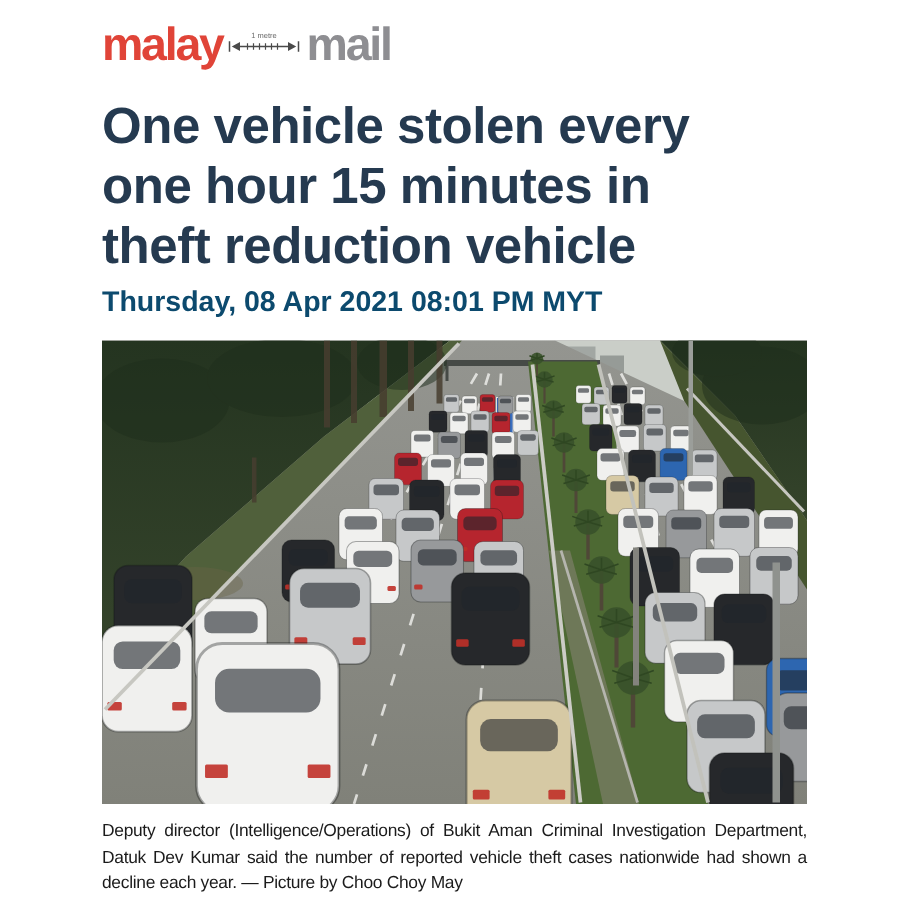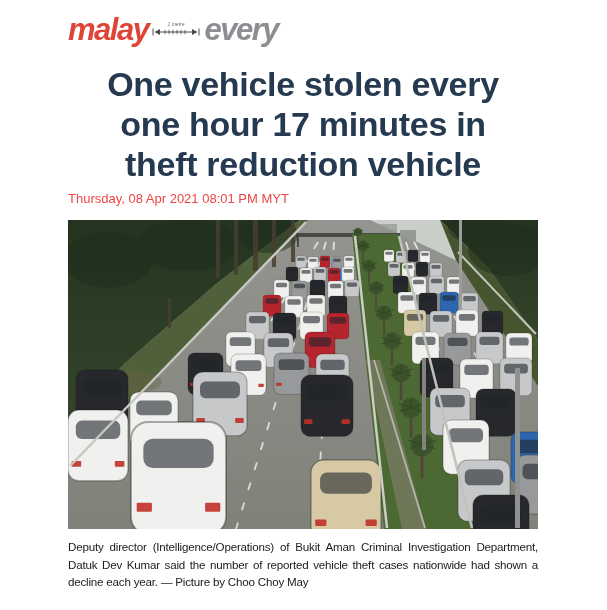--- a/index.html
+++ b/index.html
@@ -1,29 +1,29 @@
 <!DOCTYPE html>
 <html><head>
 <meta charset="utf-8">
 <style>
   html,body{margin:0;padding:0;background:#ffffff;}
   body{width:607px;height:610px;overflow:hidden;font-family:"Liberation Sans",sans-serif;}
   .page{padding:8px 0 0 68px;width:470px;}
   
-  .masthead{height:36px;display:flex;align-items:flex-end;font-style:italic;}
+  .masthead{height:36px;display:flex;align-items:flex-end;}
   .logo{display:flex;align-items:flex-end;cursor:pointer;text-decoration:none;}
   .logo-word{font-size:31px;font-weight:bold;letter-spacing:-1.5px;line-height:28px;}
   .logo-malay{color:#e04438;}
   .logo-mail{color:#8e8e92;}
   .logo-metre{margin:0 3px 2px 3px;}
   
   .headline{margin:20px 0 0 0;color:#253a50;font-size:34px;line-height:40px;font-weight:bold;letter-spacing:-0.3px;}
-  .headline div{white-space:nowrap;text-align:center;}
+  .headline div{white-space:nowrap;}
   
-  .timestamp{margin-top:7px;font-size:13px;font-weight:normal;color:#ef4444;letter-spacing:0;}
+  .timestamp{margin-top:7px;font-size:19px;font-weight:bold;color:#0c4a6e;letter-spacing:0;}
   
   figure{margin:14px 0 0 0;padding:0;width:470px;}
   .photo{display:block;width:470px;height:309px;background:#8b8c88;}
   figcaption{margin-top:9px;font-size:11.6px;line-height:17.5px;color:#1b1b1b;text-align:justify;letter-spacing:-0.2px;}
 </style>
 </head>
 <body>
 
 <div class="page">
 
@@ -43,27 +43,27 @@
               <line x1="18" y1="9.8" x2="18" y2="14.2"></line>
             <line x1="22" y1="9.8" x2="22" y2="14.2"></line>
               <line x1="26" y1="9.8" x2="26" y2="14.2"></line>
             <line x1="30" y1="9.8" x2="30" y2="14.2"></line>
               <line x1="34" y1="9.8" x2="34" y2="14.2"></line>
           </g>
           <polygon points="9,9 3.5,12 9,15" fill="#4a4a4a"></polygon>
           <polygon points="41,9 46.5,12 41,15" fill="#4a4a4a"></polygon>
         </svg>
       </span>
-      <span class="logo-word logo-mail">every</span>
+      <span class="logo-word logo-mail">mail</span>
     </a>
   </header>
 
   <h1 class="headline">
     <div>One vehicle stolen every</div>
-    <div>one hour 17 minutes in</div>
+    <div>one hour 15 minutes in</div>
     <div>theft reduction vehicle</div>
   </h1>
 
   <div class="timestamp">Thursday, 08 Apr 2021 08:01 PM MYT</div>
 
   <figure>
     <svg class="photo" viewBox="0 0 470 309" role="img" aria-label="Aerial view of bumper-to-bumper traffic on a Malaysian highway flanked by trees, with a palm-lined grass median between the two carriageways">
       <defs>
         <linearGradient id="roadG" x1="0" y1="0" x2="0" y2="1">
           <stop offset="0" stop-color="#949590"></stop>

